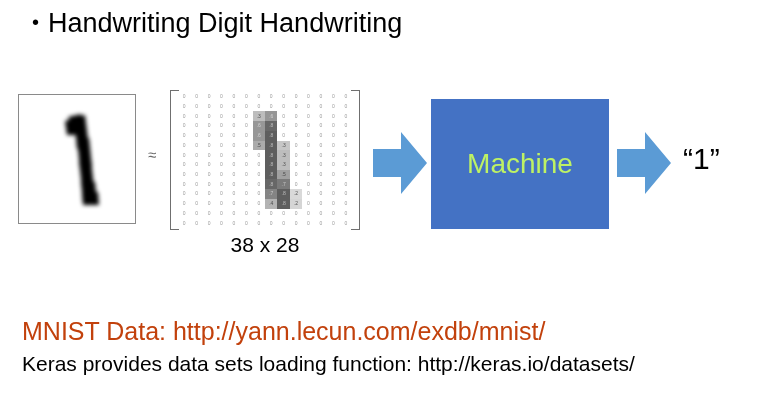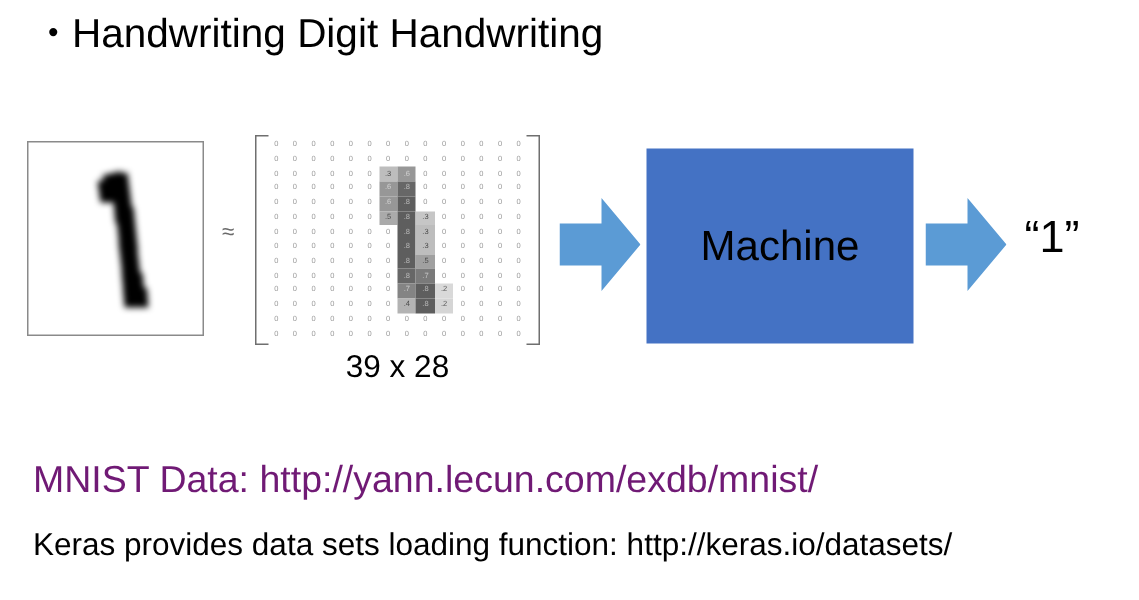--- a/index.html
+++ b/index.html
@@ -165,25 +165,25 @@
     font-size: 30px;
     line-height: 36px;
     color: #000000;
     white-space: nowrap;
   }
 
   
   #mnist-line {
     position: absolute;
     left: 22px;
-    top: 304px;
+    top: 315px;
     font-size: 25px;
     line-height: 32px;
     white-space: nowrap;
-    color: #701a75;
+    color: #c2410c;
   }
   #keras-line {
     position: absolute;
     left: 22px;
     top: 350px;
     font-size: 21px;
     line-height: 28px;
     white-space: nowrap;
     color: #000000;
   }
@@ -411,28 +411,28 @@
       <div class="matrix-cell" style="color: rgb(154, 154, 154);">0</div>
       <div class="matrix-cell" style="color: rgb(154, 154, 154);">0</div>
       <div class="matrix-cell" style="color: rgb(154, 154, 154);">0</div>
       <div class="matrix-cell" style="color: rgb(154, 154, 154);">0</div>
       <div class="matrix-cell" style="color: rgb(154, 154, 154);">0</div>
       <div class="matrix-cell" style="color: rgb(154, 154, 154);">0</div>
       <div class="matrix-cell" style="color: rgb(154, 154, 154);">0</div>
       <div class="matrix-cell" style="color: rgb(154, 154, 154);">0</div>
     </div>
 </div>
-<div id="matrix-size-label">39 x 28</div>
+<div id="matrix-size-label">38 x 28</div>
 
 <svg class="block-arrow" id="arrow-input" viewBox="0 0 54 62">
   <polygon id="arrow-input-shape" points="0,17 28,17 28,0 54,31 28,62 28,45 0,45" fill="#5B9BD5"></polygon>
 </svg>
 
 <div id="machine-box" style="background: rgb(68, 114, 196);">
-  <span id="machine-label" style="color: #000000;">Machine</span>
+  <span id="machine-label" style="color: #bef264;">Machine</span>
 </div>
 
 <svg class="block-arrow" id="arrow-output" viewBox="0 0 54 62">
   <polygon id="arrow-output-shape" points="0,17 28,17 28,0 54,31 28,62 28,45 0,45" fill="#5B9BD5"></polygon>
 </svg>
 
 <div id="output-label">“1”</div>
 
 <div id="mnist-line">MNIST Data: http://yann.lecun.com/exdb/mnist/</div>
 <div id="keras-line">Keras provides data sets loading function: http://keras.io/datasets/</div>

